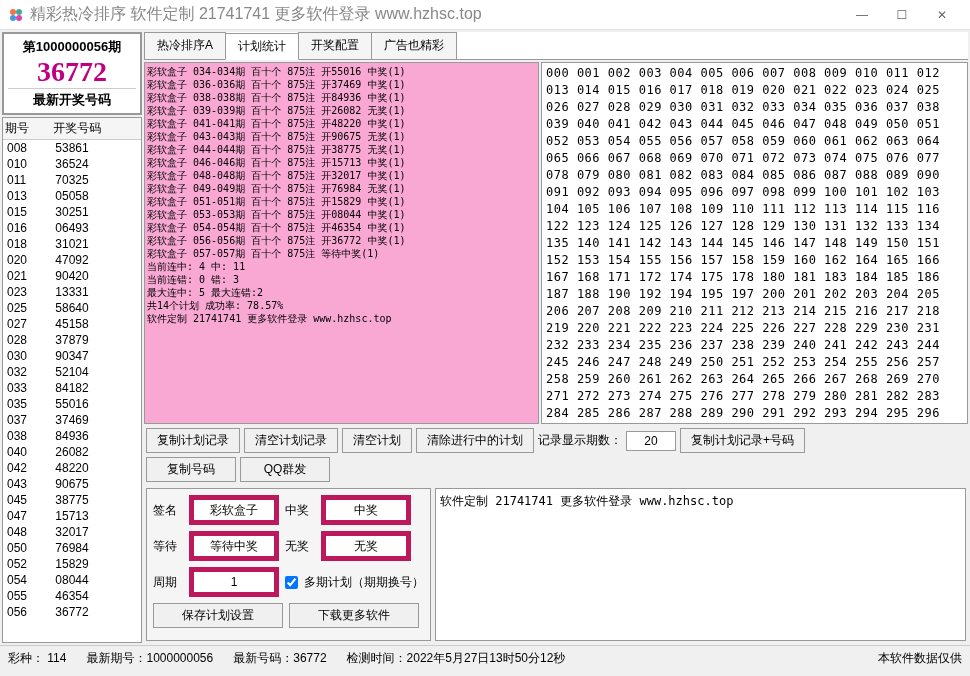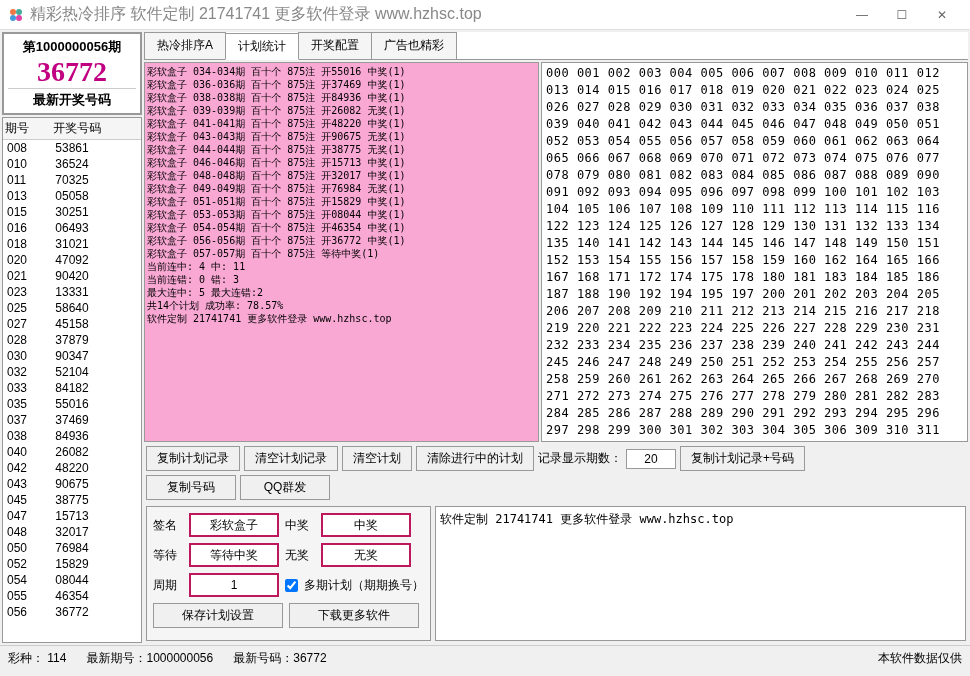--- a/index.html
+++ b/index.html
@@ -25,21 +25,21 @@
 .content-row { display: flex; flex: 1; gap: 2px; margin-top: 2px; min-height: 0; }
 .log-box { width: 395px; border: 1px solid #999; background: #f9a8d4; font-family: SimSun, monospace; font-size: 10px; line-height: 13px; padding: 2px; overflow: hidden; white-space: pre; }
 .numbers-box { flex: 1; border: 1px solid #999; background: #fff; font-family: monospace; font-size: 12px; line-height: 17px; padding: 2px 4px; overflow-y: scroll; letter-spacing: 0.5px; }
 .controls-row { display: flex; gap: 4px; padding: 4px 2px; align-items: center; flex-wrap: wrap; }
 .btn { padding: 3px 10px; border: 1px solid #999; background: #f0f0f0; cursor: pointer; }
 .controls-row input[type=text] { border: 1px solid #999; padding: 2px 4px; text-align: center; }
 .bottom-panels { display: flex; gap: 4px; padding: 2px; }
 .form-panel { border: 1px solid #999; padding: 6px; background: #f5f5f5; }
 .form-row { display: flex; align-items: center; gap: 6px; margin-bottom: 6px; }
 .form-row label { width: 30px; }
-.form-row input[type=text] { width: 90px; border: 2px solid #be185d; padding: 3px; text-align: center; background: #fff; }
+.form-row input[type=text] { width: 90px; border: 5px solid #be185d; padding: 3px; text-align: center; background: #fff; }
 .info-panel { flex: 1; border: 1px solid #999; background: #fff; padding: 4px; font-family: SimSun, monospace; }
 .right-btns { display: flex; flex-direction: row; gap: 4px; padding-right: 2px;}
 .statusbar { height: 22px; background: #f0f0f0; border-top: 1px solid #ccc; display: flex; align-items: flex-end; padding: 0 8px; gap: 20px; font-size: 12px; }
 .statusbar .spacer { flex: 1; }
 </style>
 </head>
 <body>
 
 <div class="titlebar">
   <svg class="icon" viewBox="0 0 16 16">
@@ -293,15 +293,16 @@
       </div>
       <div class="info-panel">软件定制 21741741 更多软件登录 www.hzhsc.top</div>
     </div>
   </div>
 </div>
 
 <div class="statusbar">
   <span>彩种： 114</span>
   <span>最新期号：1000000056</span>
   <span>最新号码：36772</span>
+  <span>检测时间：2022年5月27日13时50分12秒</span>
   <span class="spacer"></span>
   <span>本软件数据仅供</span>
 </div>
 
 </body></html>

